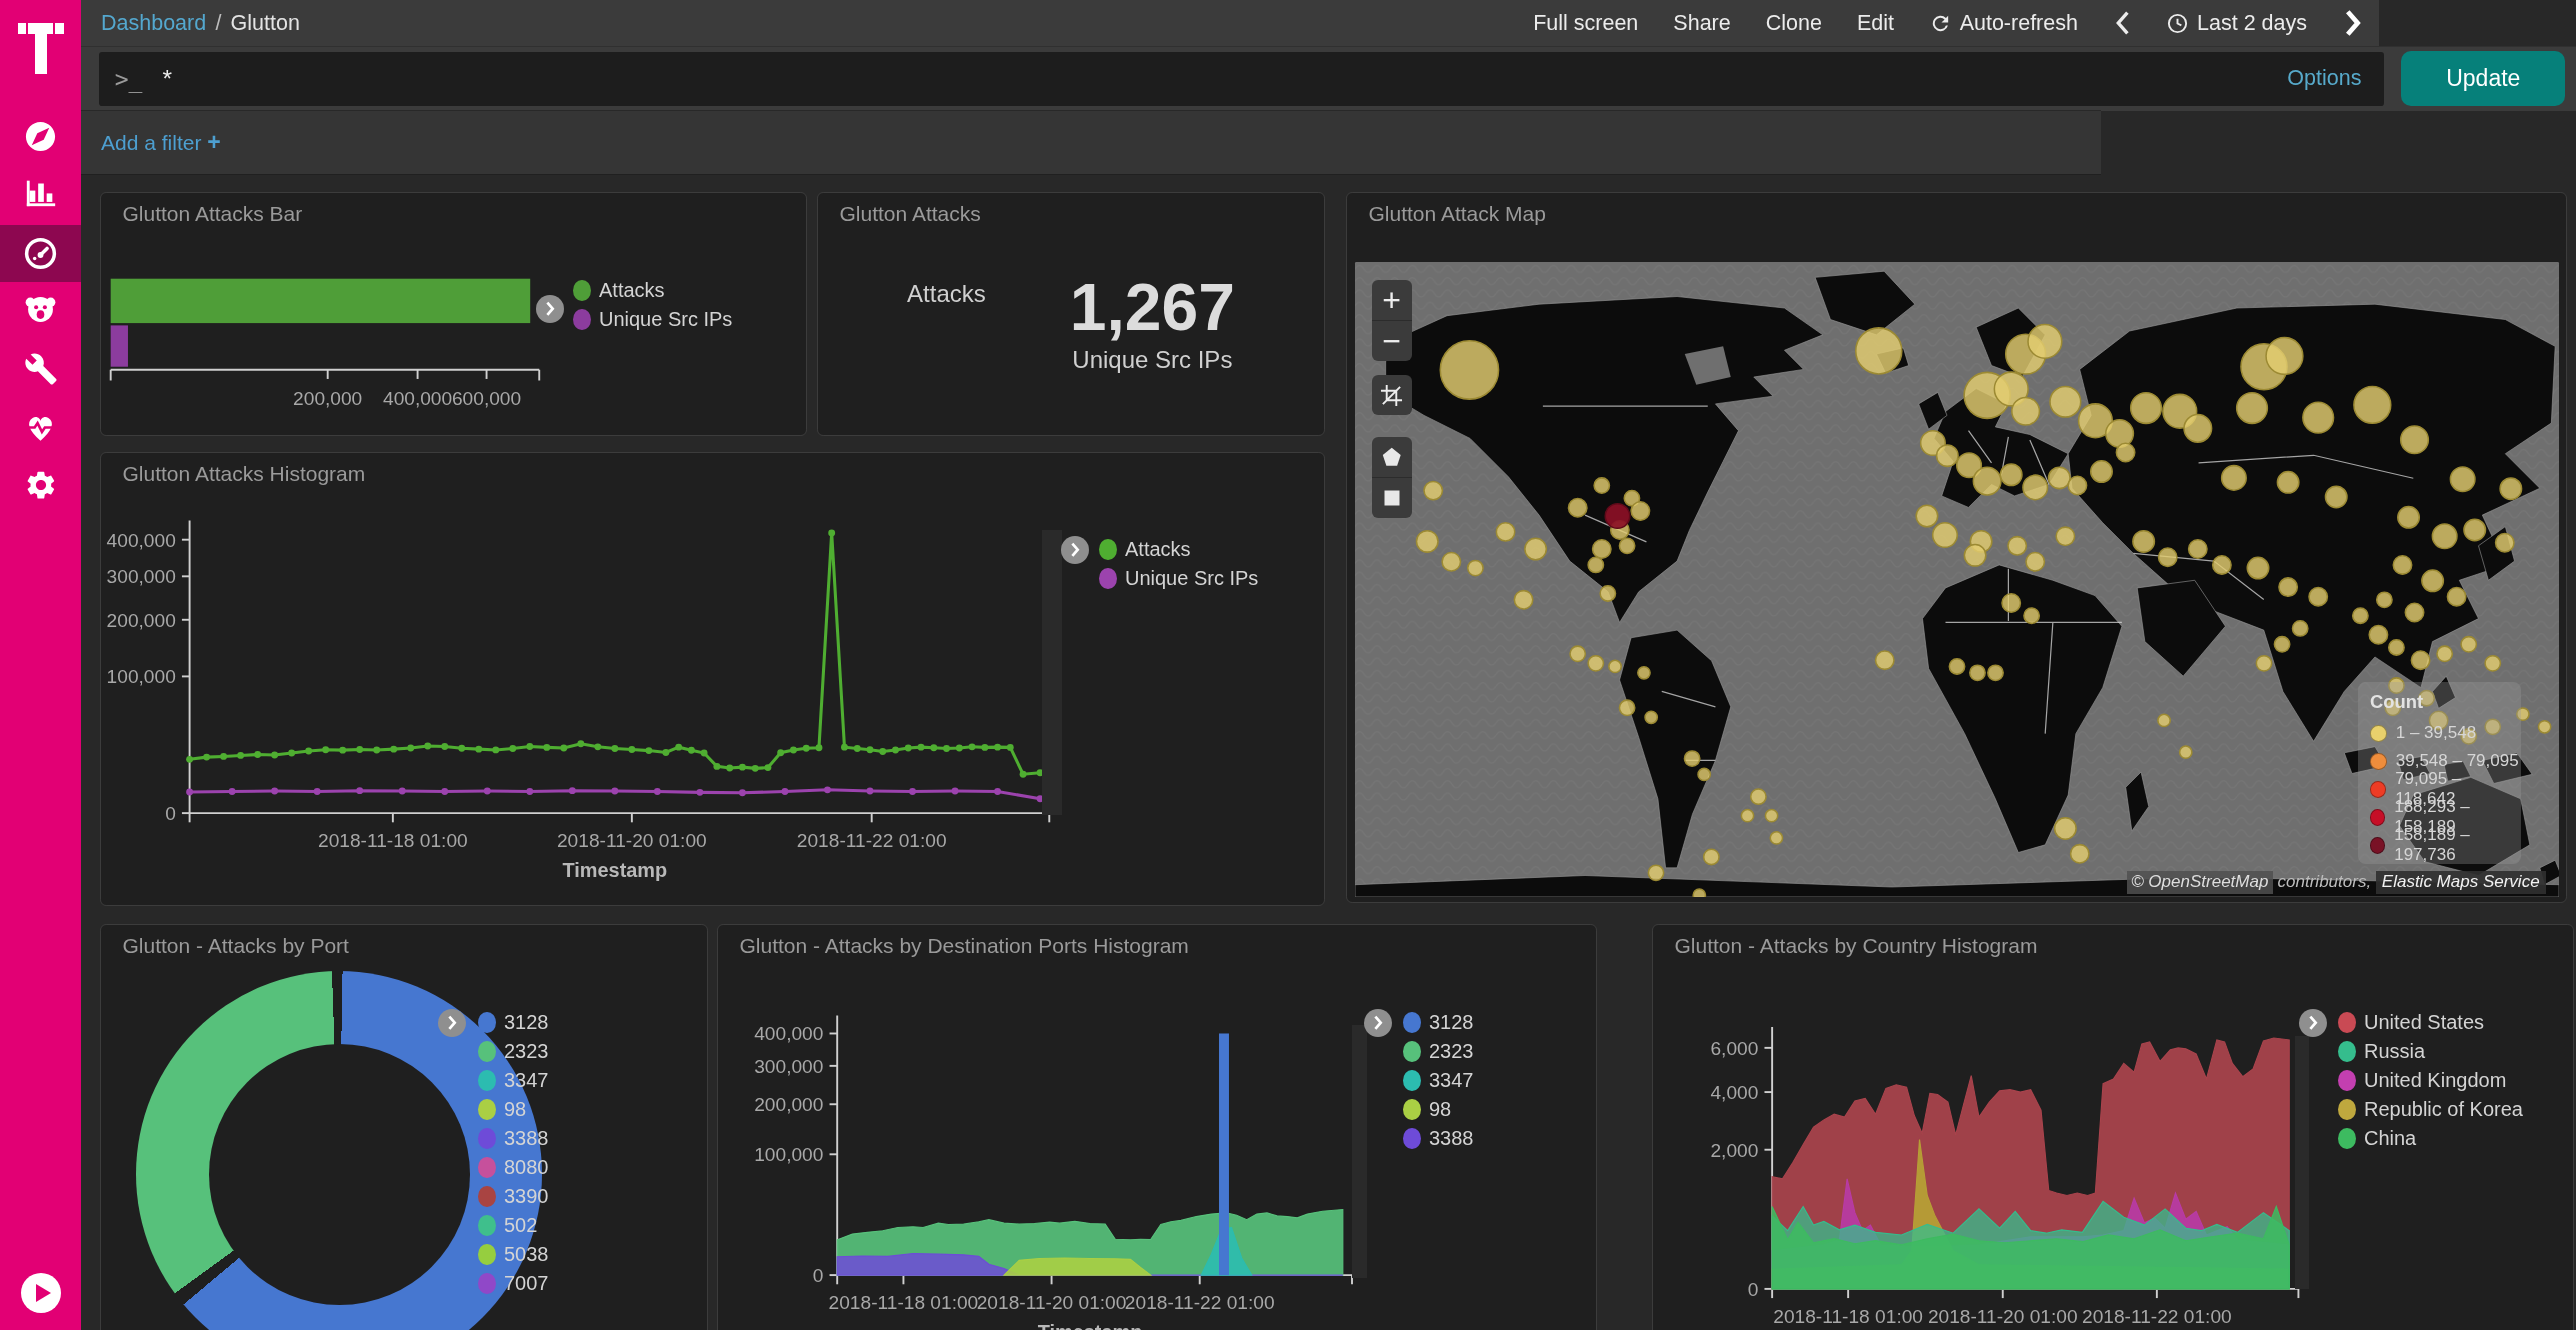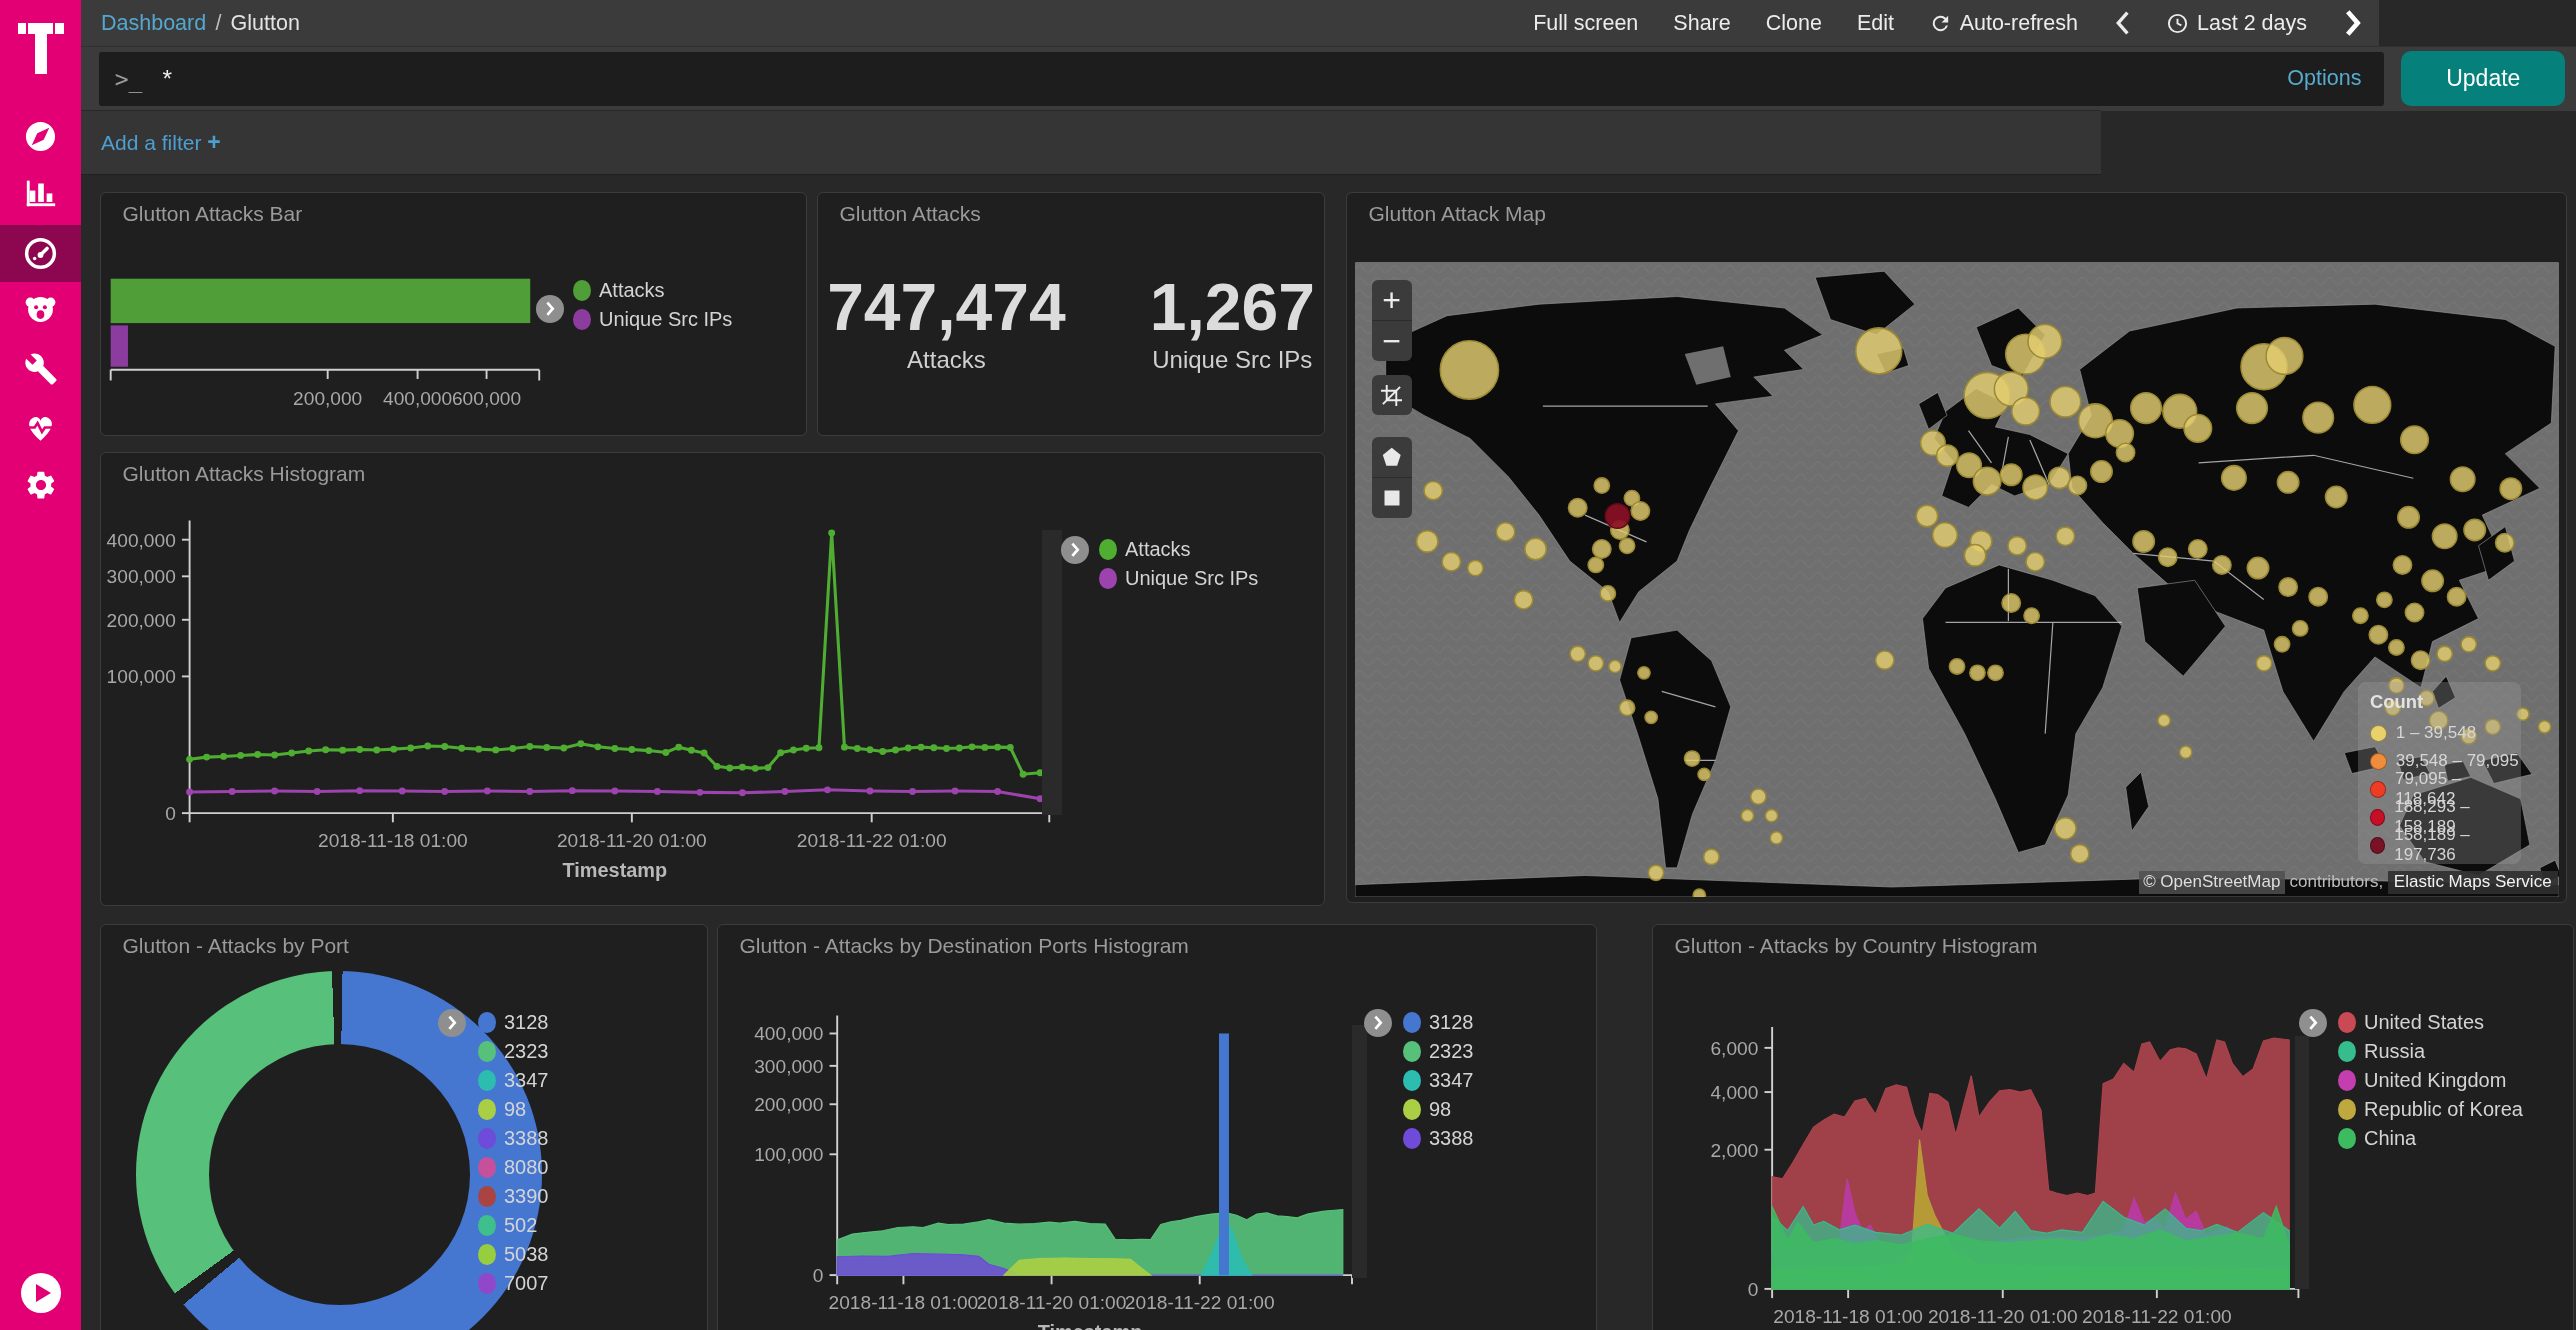--- a/index.html
+++ b/index.html
@@ -60,21 +60,21 @@
   .donut .hole{position:absolute;border-radius:50%;background:#1f1f1f;}
   
   .mapbox{position:absolute;left:7.7px;top:69px;width:1204px;height:635px;background:#6f6f6f;overflow:hidden;border-radius:1.5px;}
   .map-ctl{position:absolute;background:#3b3b3b;border-radius:6.1px;display:flex;flex-direction:column;overflow:hidden;z-index:6;}
   .map-ctl .btn{width:40px;height:40px;display:flex;align-items:center;justify-content:center;color:#eee;font-size:32px;cursor:pointer;}
   .map-ctl .btn + .btn{border-top:0.8px solid #2c2c2c;}
   .map-legend{position:absolute;left:1003px;top:420px;width:163px;height:182px;background:rgba(155,155,155,0.32);border-radius:7.7px;padding:9.2px 0 0 12.3px;box-sizing:border-box;z-index:6;}
   .map-legend .mlt{font-size:18.4px;font-weight:bold;color:#e3e3e3;margin-bottom:6.1px;}
   .ml-item{display:flex;align-items:center;height:28px;font-size:17px;color:#d6d6d6;}
   .ml-item .mdot{width:14.6px;height:14.6px;border-radius:50%;margin-right:9.2px;border:0.8px solid rgba(0,0,0,.35);}
-  .attr{position:absolute;right:1px;bottom:3.1px;font-size:17px;color:#bdbdbd;z-index:6;display:flex;align-items:flex-end;gap:0;}
+  .attr{position:absolute;right:13px;bottom:3.1px;font-size:17px;color:#bdbdbd;z-index:6;display:flex;align-items:flex-end;gap:0;font-style:italic;}
   .attr .osm{background:rgba(80,80,80,.85);color:#dedede;padding:1.5px 4.6px;}
   .attr .mid{padding:1.5px 4.6px;}
   .attr .ems{background:rgba(48,48,48,.92);color:#f2f2f2;padding:1.5px 6.1px;}
 </style>
 </head>
 <body>
 
 <div class="sidebar">
   <div class="side-item" style="top:14px;height:69px;">
     <div class="tlogo">
@@ -212,21 +212,20 @@
         <span class="dot" style="background: rgb(140, 60, 158);"></span>
         <span>Unique Src IPs</span>
       </div>
     </div>
 </div>
 
 <div class="panel" id="panelB">
   <div class="panel-title">Glutton Attacks</div>
   <div class="metric-row">
     <div class="metric">
-      <span class="val">747,474</span>
       <span class="lab">Attacks</span>
     </div>
     <div class="metric">
       <span class="val">1,267</span>
       <span class="lab">Unique Src IPs</span>
     </div>
   </div>
 </div>
 
 <div class="panel" id="panelC">

